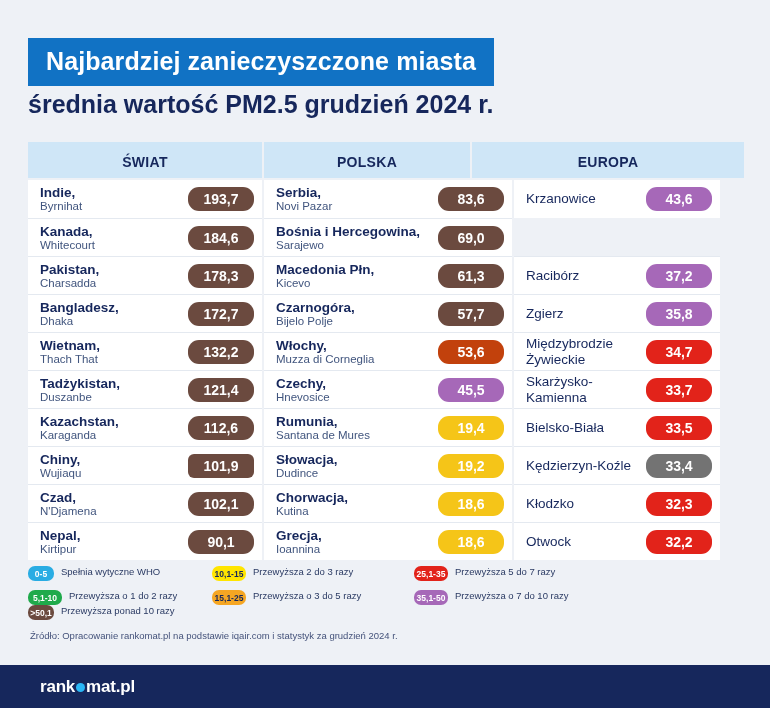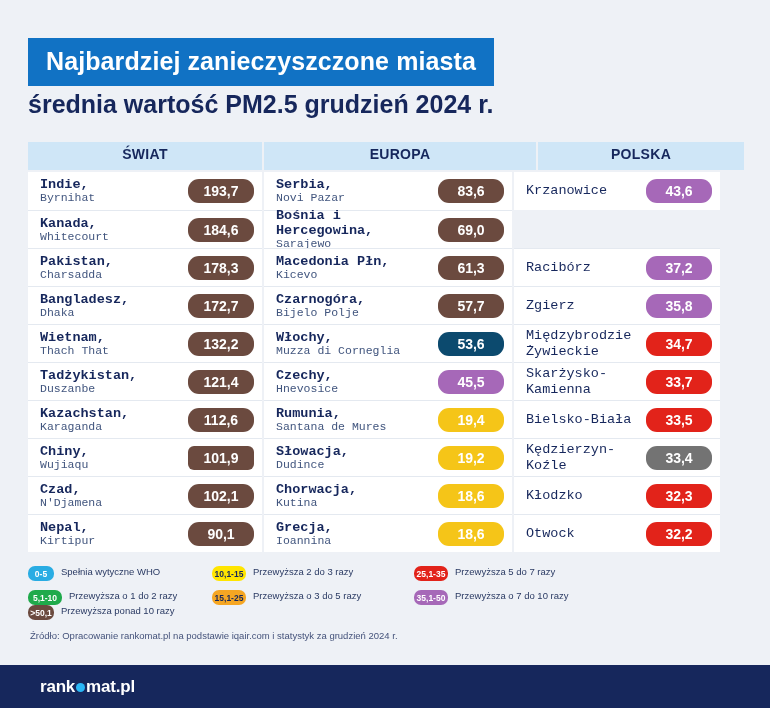--- a/index.html
+++ b/index.html
@@ -53,21 +53,21 @@
   .thead {
     display: flex;
     gap: 2px;
   }
   .th {
     background: #cfe6f7;
     color: #16275c;
     font-size: 14px;
     font-weight: bold;
     text-align: center;
-    padding: 4px 0 8px 0;
+    padding: 12px 0 8px 0;
     letter-spacing: .3px;
   }
   .th.c1 { width: 234px; }
   .th.c2 { width: 272px; }
   .th.c3 { width: 206px; }
 
   .tbody { margin-top: 2px; }
   .row {
     display: flex;
     gap: 2px;
@@ -82,21 +82,20 @@
     position: relative;
   }
   .cell.c1 { width: 234px; }
   .cell.c2 { width: 248px; }
   .cell.c3 { width: 206px; }
   .row + .row .cell { border-top: 1px solid #e4e9f0; }
 
   .place {
     line-height: 1.12;
     padding-right: 6px;
-    font-family: Liberation Mono, monospace;
   }
   .place .country {
     font-size: 13.5px;
     font-weight: bold;
     color: #16275c;
     display: block;
   }
   .place .city {
     font-size: 11.5px;
     color: #41557e;
@@ -203,22 +202,22 @@
 <body>
 
 <div class="page">
 
   <div class="title-bar">Najbardziej zanieczyszczone miasta</div>
   <div class="subtitle">średnia wartość PM2.5 grudzień 2024 r.</div>
 
   <div class="table">
     <div class="thead">
       <div class="th c1">ŚWIAT</div>
+      <div class="th c3">POLSKA</div>
       <div class="th c2">EUROPA</div>
-      <div class="th c3">POLSKA</div>
     </div>
     <div class="tbody" id="table-body">
         <div class="row">
           <div class="cell c1">
             <div class="place">
               <span class="country">Indie,</span>
               <span class="city">Byrnihat</span>
             </div>
             <div class="pill" style="background: rgb(107, 74, 63);">193,7</div>
           </div>
@@ -296,21 +295,21 @@
               <span class="country">Wietnam,</span>
               <span class="city">Thach That</span>
             </div>
             <div class="pill" style="background: rgb(107, 74, 63);">132,2</div>
           </div>
           <div class="cell c2">
             <div class="place">
               <span class="country">Włochy,</span>
               <span class="city">Muzza di Corneglia</span>
             </div>
-            <div class="pill" style="background: #0c4a6e;">53,6</div>
+            <div class="pill" style="background: #c2410c;">53,6</div>
           </div>
           <div class="cell c3">
             <div class="place single">Międzybrodzie Żywieckie</div>
             <div class="pill" style="background: rgb(226, 35, 26);">34,7</div>
           </div>
         </div>
         <div class="row">
           <div class="cell c1">
             <div class="place">
               <span class="country">Tadżykistan,</span>

